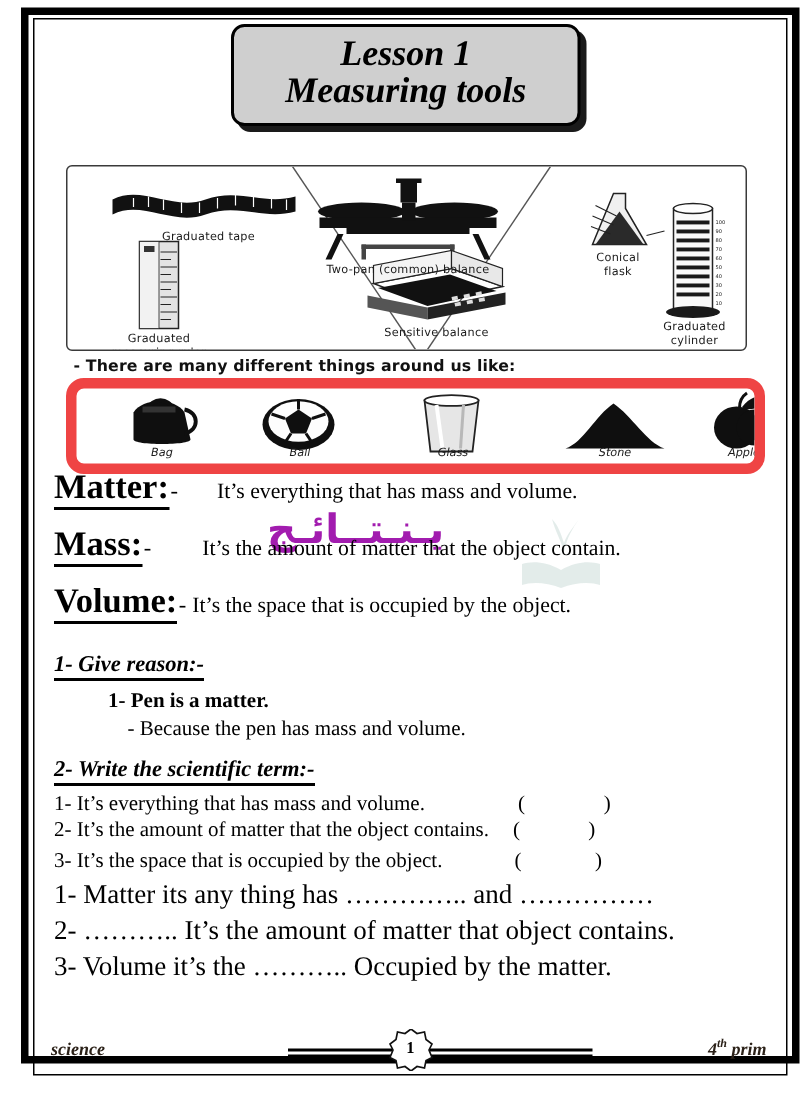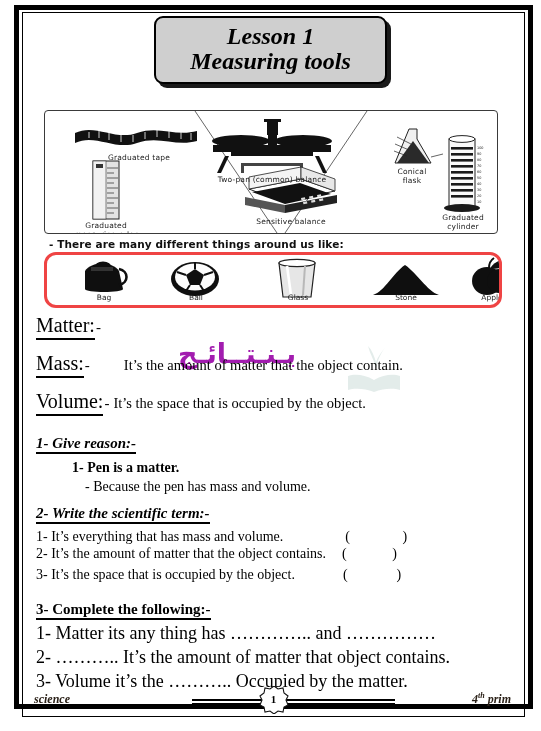--- a/index.html
+++ b/index.html
@@ -53,21 +53,21 @@
   }
 
   
   .things-lead{
     position:absolute;left:49px;top:238px;
     font-family:"DejaVu Sans", sans-serif;
     font-size:10.5px;font-weight:bold;color:#111;letter-spacing:.1px;
   }
   .things-box{
     position:absolute;left:44px;top:252px;width:452px;height:50px;
-    border:3px solid #ef4444;border-radius:12px;background:#fff;overflow:hidden;
+    border:7px solid #ef4444;border-radius:12px;background:#fff;overflow:hidden;font-style:italic;
   }
   .thing-cap{
     position:absolute;text-align:center;
     font-family:"DejaVu Sans", sans-serif;
     font-size:7.5px;color:#1a1a1a;
   }
 
   
   .watermark{
     position:absolute;left:178px;top:336px;width:250px;height:62px;
@@ -78,21 +78,21 @@
     font-family:"DejaVu Sans", sans-serif;
     font-size:27px;font-weight:bold;color:#a21caf;
     direction:rtl;white-space:nowrap;
   }
 
   
   .content{position:absolute;left:36px;top:312px;width:476px;}
 
   .defrow{display:flex;align-items:baseline;margin-bottom:5px;position:relative;z-index:2;}
   .defterm{
-    font-size:20px;font-weight:normal;color:#000;
+    font-size:23px;font-weight:bold;color:#000;
     border-bottom:2px solid #000;line-height:26px;white-space:nowrap;
   }
   .defdash{font-size:15px;color:#000;margin-left:1px;}
   .deftext{font-size:14.5px;color:#000;margin-left:12px;}
   .deftext.tight{margin-left:4px;}
   .deftext.wide{margin-left:26px;}
 
   .sec-head{
     display:inline-block;
     font-size:15px;font-weight:bold;font-style:italic;
@@ -324,20 +324,21 @@
         <path d="M190 10 C192 18,196 24,198 32 C200 22,204 16,208 10 C204 16,200 20,198 26 C196 20,194 14,190 10 Z"></path>
       </g>
     </svg>
   </div>
 
   <div class="content">
 
     <div class="defrow">
       <span class="defterm">Matter:</span>
       <span class="defdash">-</span>
+      <span class="deftext wide">It’s everything that has mass and volume.</span>
     </div>
 
     <div class="defrow" style="margin-top:10px;">
       <span class="defterm">Mass:</span>
       <span class="defdash">-</span>
       <span class="deftext" style="margin-left:34px;">It’s the amount of matter that the object contain.</span>
     </div>
 
     <div class="defrow" style="margin-top:10px;">
       <span class="defterm">Volume:</span>
@@ -364,21 +365,20 @@
         <span class="paren">(             )</span>
       </div>
 
       <div class="q-row">
         <span class="txt">3- It’s the space that is occupied by the object.</span>
         <span class="paren" style="margin-left:32px;">(              )</span>
       </div>
     </div>
 
     <div>
-      <div class="sec-head upright" style="margin-top:18px;">3- Complete the following:-</div>
       <div class="q-line">1- Matter its any thing has ………….. and ……………</div>
       <div class="q-line">2- ……….. It’s the amount of matter that object contains.</div>
       <div class="q-line">3- Volume it’s the ……….. Occupied by the matter.</div>
     </div>
   </div>
 
   <div class="footer">
     <div class="f-left">science</div>
     <div class="f-rule"></div>
     <div class="f-rule2"></div>

